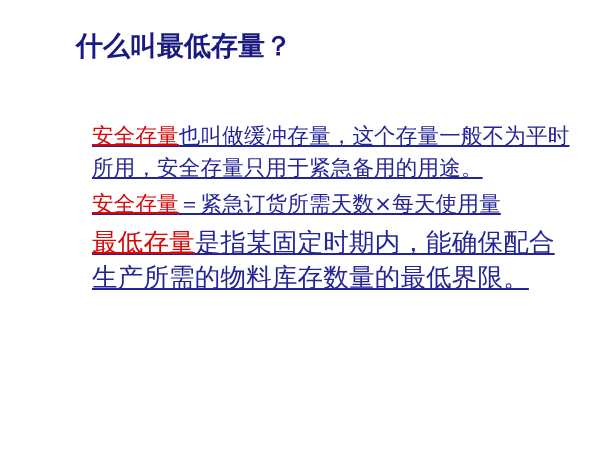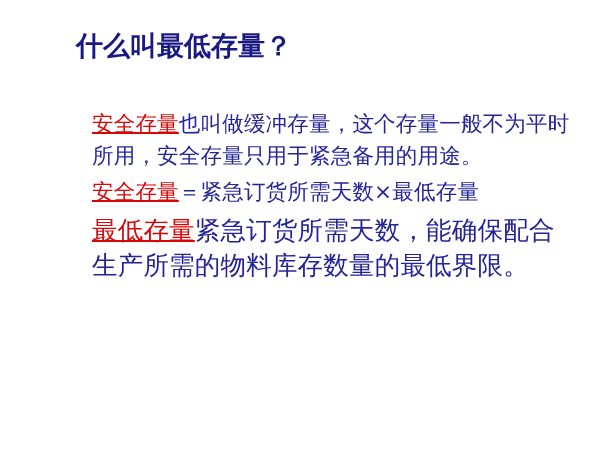--- a/index.html
+++ b/index.html
@@ -32,23 +32,24 @@
     line-height: 1.2;
     white-space: nowrap;
   }
   .body-block {
     position: absolute;
     left: 92px;
     top: 108px;
     width: 480px;
   }
   .para {
-    margin: 0 0 2px 0;
+    margin: 12px 0 2px 0;
     color: #242498;
     letter-spacing: 0.2px;
+    text-decoration: underline;
   }
   .para.small {
     font-size: 21.5px;
     line-height: 32px;
   }
   .para.big {
     font-size: 25.5px;
     line-height: 35px;
   }
   .para.p2 { margin-top: 4px; }
@@ -70,22 +71,22 @@
 
   <div class="slide-title">什么叫最低存量？</div>
 
   <div class="body-block">
 
     <p class="para small p1">
       <span class="kw">安全存量</span><span class="rest">也叫做缓冲存量，这个存量一般不为平时所用，安全存量只用于紧急备用的用途。</span>
     </p>
 
     <p class="para small p2">
-      <span class="kw">安全存量</span><span class="rest">＝紧急订货所需天数×最低存量</span>
+      <span class="kw">安全存量</span><span class="rest">＝紧急订货所需天数×每天使用量</span>
     </p>
 
     <p class="para big p3">
-      <span class="kw">最低存量</span><span class="rest">紧急订货所需天数，能确保配合生产所需的物料库存数量的最低界限。</span>
+      <span class="kw">最低存量</span><span class="rest">是指某固定时期内，能确保配合生产所需的物料库存数量的最低界限。</span>
     </p>
 
 
   </div>
 </div>
 
 </body></html>

